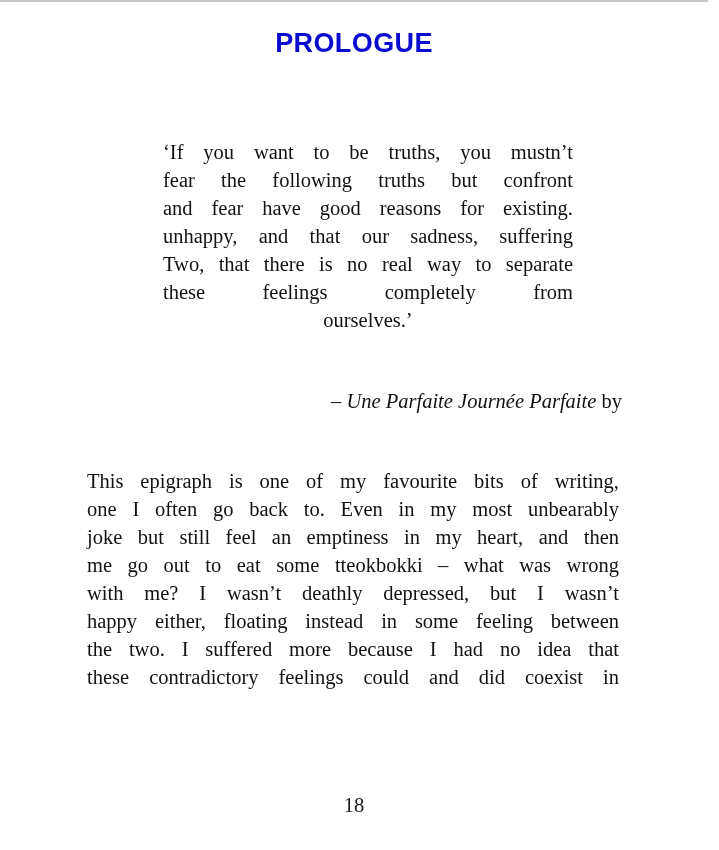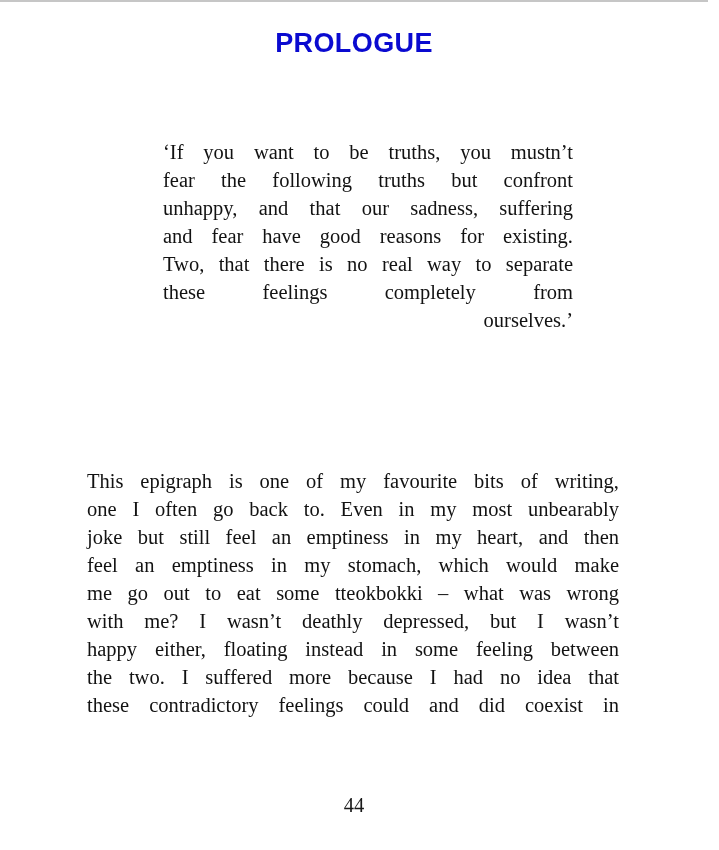--- a/index.html
+++ b/index.html
@@ -82,21 +82,21 @@
     margin: 0;
   }
   
   .epigraph .force-line {
     display: block;
     text-align: justify;
     text-align-last: justify;
   }
   .epigraph .last-line {
     display: block;
-    text-align: right;
+    text-align: center;
   }
 
   
   .attribution {
     position: absolute;
     left: 90px;
     top: 387px;
     width: 532px;
     font-size: 20.5px;
     line-height: 28px;
@@ -158,42 +158,42 @@
     <div class="page-top-rule"></div>
 
     <div class="page-inner">
 
       <div class="chapter-title">PROLOGUE</div>
 
       <div class="epigraph">
         <p>
             <span class="force-line">‘If you want to be truths, you mustn’t</span>
             <span class="force-line">fear the following truths but confront</span>
+            <span class="force-line">and fear have good reasons for existing.</span>
             <span class="force-line">unhappy, and that our sadness, suffering</span>
-            <span class="force-line">and fear have good reasons for existing.</span>
             <span class="force-line">Two, that there is no real way to separate</span>
             <span class="force-line">these feelings completely from</span>
             <span class="last-line">ourselves.’</span>
           </p>
       </div>
 
       <div class="attribution">
+        <span class="attrib-line-1"><span>– </span><span class="src-title">Une Parfaite Journée Parfaite</span><span class="by-word"> by</span></span>
       </div>
 
       <div class="body-paragraph">
         <p>
             <span class="cut-line">This epigraph is one of my favourite bits of writing,</span>
             <span class="cut-line">one I often go back to. Even in my most unbearably</span>
             <span class="cut-line">joke but still feel an emptiness in my heart, and then</span>
-            <span class="cut-line">feel an emptiness in my stomach, which would make</span>
             <span class="cut-line">me go out to eat some tteokbokki – what was wrong</span>
             <span class="cut-line">with me? I wasn’t deathly depressed, but I wasn’t</span>
             <span class="cut-line">happy either, floating instead in some feeling between</span>
             <span class="cut-line">the two. I suffered more because I had no idea that</span>
             <span class="cut-line">these contradictory feelings could and did coexist in</span>
           </p>
       </div>
 
-      <div class="page-number">44</div>
+      <div class="page-number">18</div>
 
     </div>
   </div>
 </div>
 
 </body></html>

